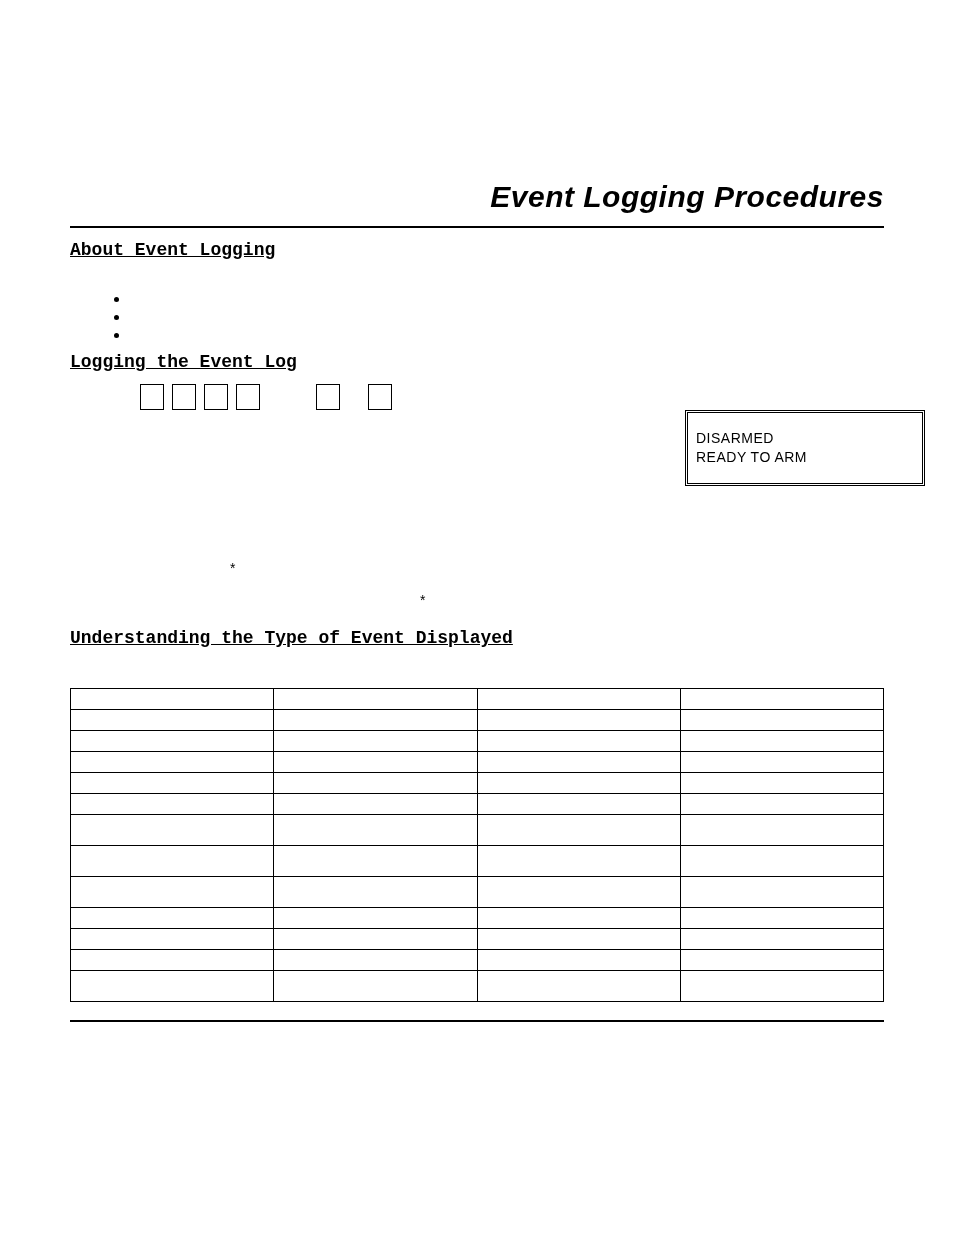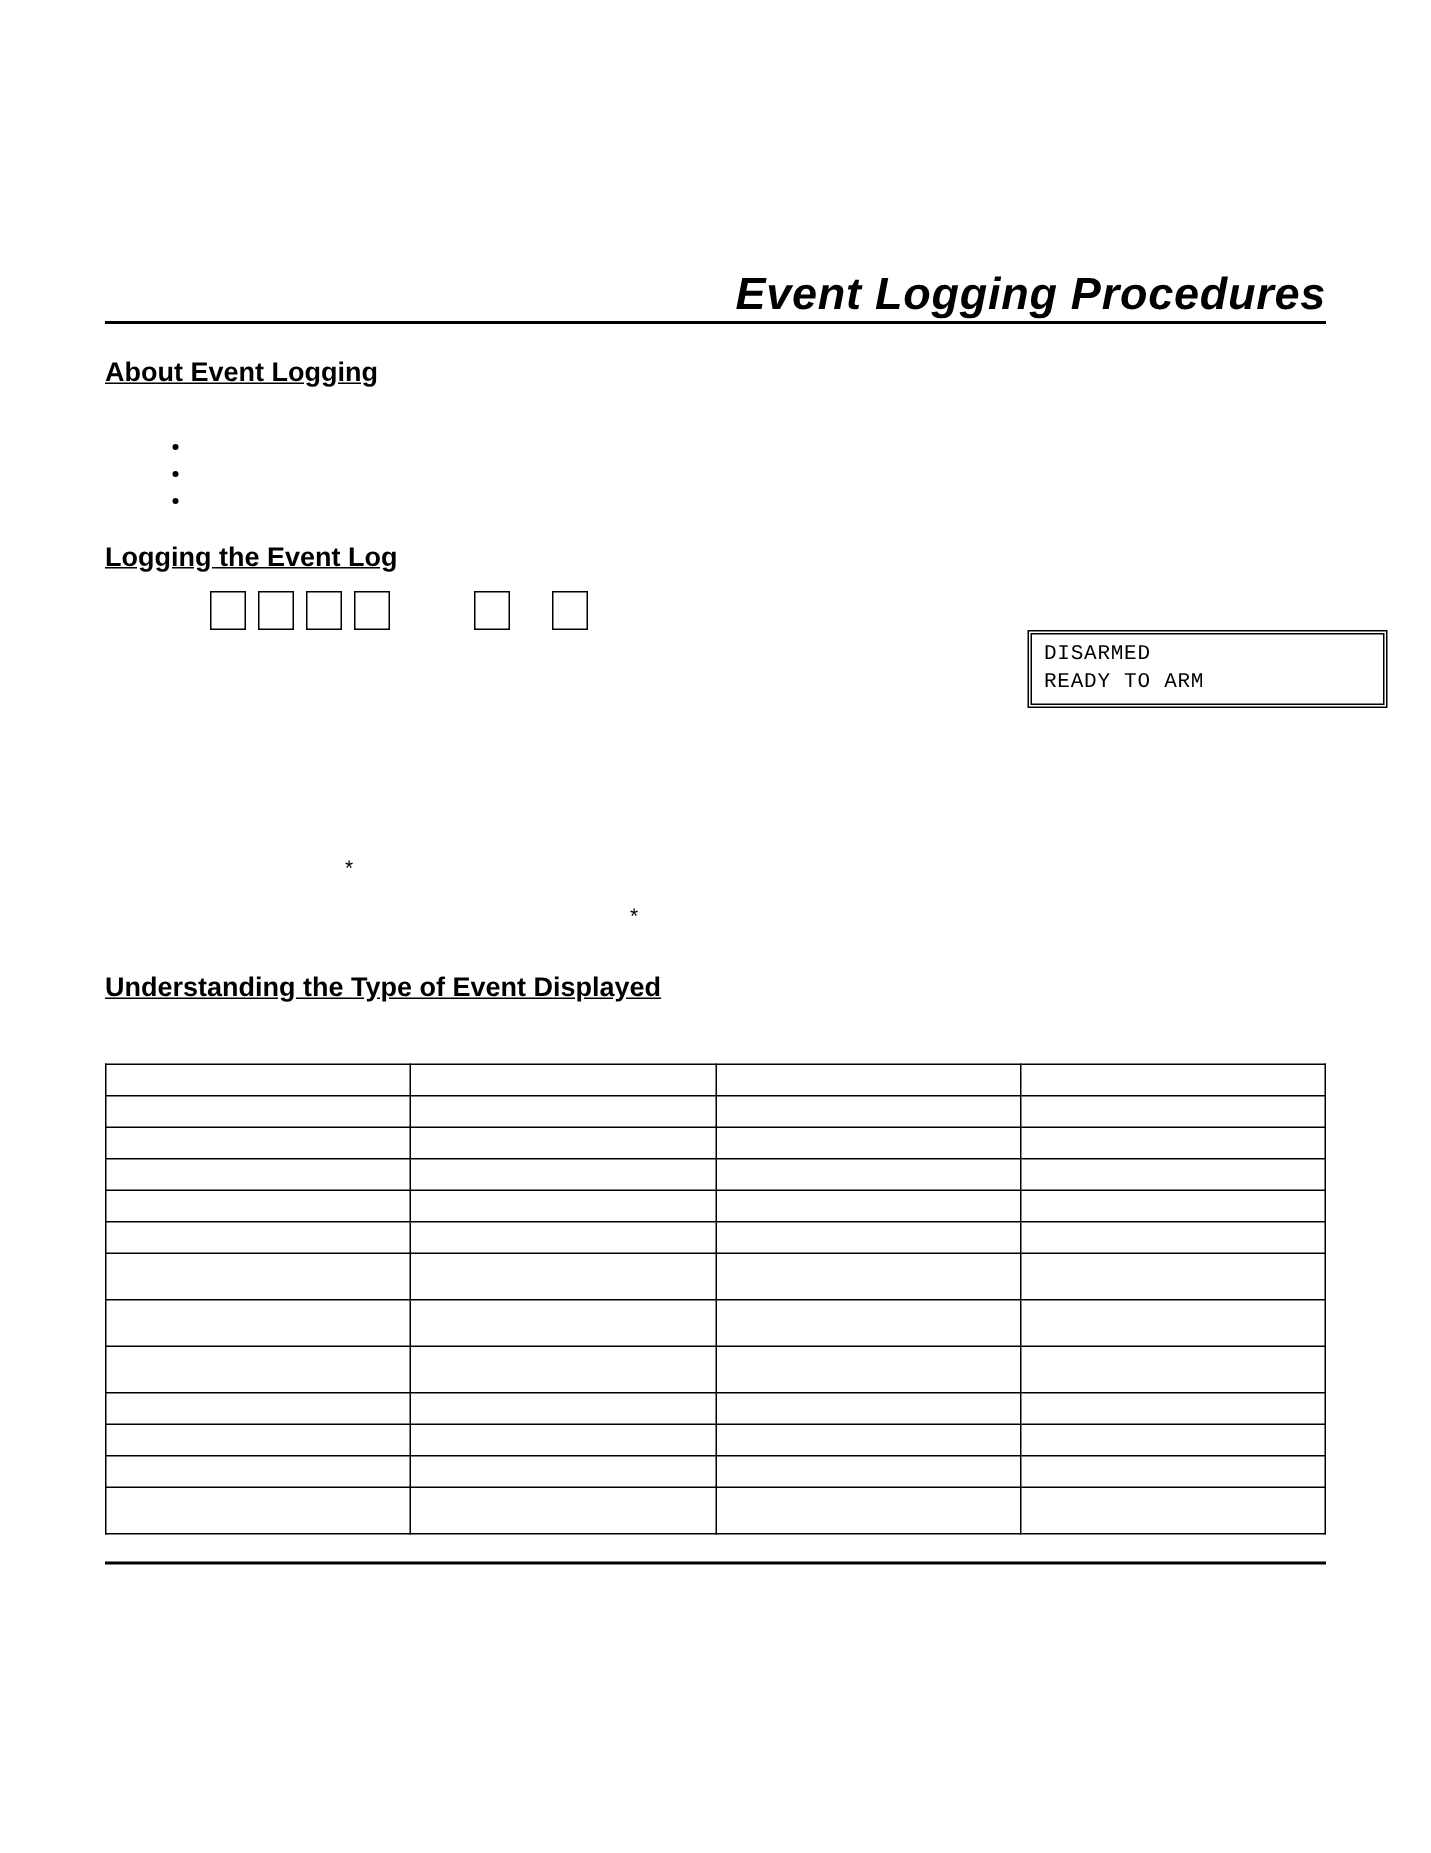--- a/index.html
+++ b/index.html
@@ -12,35 +12,36 @@
   }
   .page {
     padding: 60px 70px 60px 70px;
     box-sizing: border-box;
     width: 954px;
   }
   .title-block {
     margin-top: 120px;
     text-align: right;
     border-bottom: 2px solid #000;
-    padding-bottom: 0;
+    padding-bottom: 12px;
   }
   .title {
     font-family: Arial, Helvetica, sans-serif;
     font-style: italic;
     font-weight: 900;
     font-size: 30px;
     letter-spacing: 0.5px;
   }
   .section-heading {
     font-weight: 700;
     text-decoration: underline;
     font-size: 18px;
-    margin-top: 22px;
+    margin-top: 12px;
     margin-bottom: 8px;
+    font-family: Liberation Mono, monospace;
   }
   .bullets {
     margin: 30px 0 10px 60px;
     padding: 0;
     list-style: disc;
   }
   .bullets li {
     margin: 4px 0;
     height: 14px;
   }
@@ -60,23 +61,23 @@
   .key-gap {
     width: 40px;
   }
   .display-col {
     position: absolute;
     left: 615px;
     width: 240px;
   }
   .display-box {
     border: 3px double #000;
-    padding: 4px 8px;
+    padding: 16px 8px;
     margin-bottom: 14px;
-    font-family: Liberation Mono, monospace;
+    font-family: Liberation Sans, sans-serif;
     font-size: 14px;
     letter-spacing: 0.5px;
     line-height: 1.35;
     white-space: pre;
   }
   .row-area {
     position: relative;
     min-height: 170px;
   }
   .stars {

